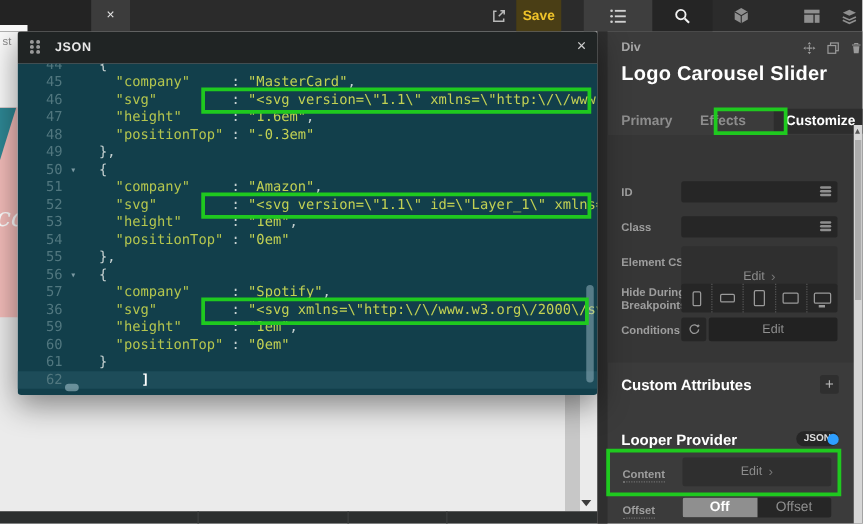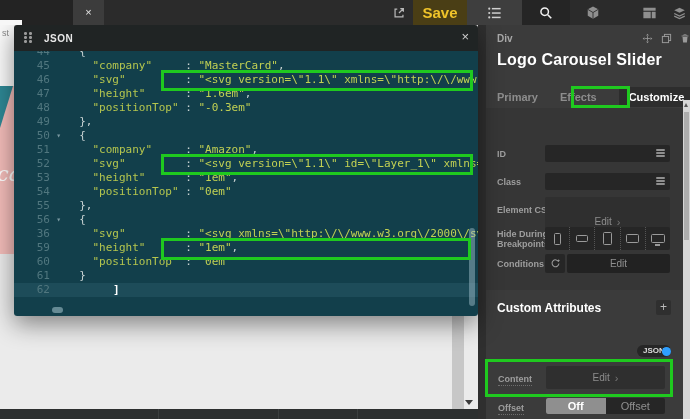--- a/index.html
+++ b/index.html
@@ -7,21 +7,21 @@
   body { font-family:"Liberation Sans", sans-serif; background:#ebebeb; position:relative; overflow:hidden; }
   .abs { position:absolute; }
 
   
   .topbar { left:0; top:0; width:690px; height:25px; background:#2b2b2b; z-index:30; }
   .tb-left { left:0; top:0; width:73px; height:25px; background:#232323; }
   .tb-close { left:73px; top:0; width:31px; height:25px; background:#3c3c3c; color:#e6e6e6;
               font-size:11px; text-align:center; line-height:25px; cursor:pointer; }
   .tb-seg { top:0; height:25px; display:flex; align-items:center; justify-content:center; }
   .seg-export { left:384px; width:29px; }
-  .seg-save  { left:413px; width:54px; background:#4a3e15; color:#f0c42a; font-size:15px; font-weight:bold; }
+  .seg-save  { left:413px; width:36px; background:#4a3e15; color:#f0c42a; font-size:11px; font-weight:bold; }
   .seg-list  { left:467px; width:55px; background:#3e3e3e; }
   .seg-search{ left:522px; width:48px; background:#252525; }
   .seg-cube  { left:570px; width:45px; }
   .seg-cols  { left:627px; width:45px; }
   .seg-layers{ left:668px; width:22px; }
 
   
   .pv-sliver { left:0; top:20px; width:22px; height:5px; background:#f7f7f7; z-index:31; }
   .pv-white  { left:0; top:25px; width:14px; height:61px; background:#fafafa; z-index:5; }
   .pv-white-txt { left:2px; top:3px; position:absolute; font-size:9px; color:#8a8a8a; }
@@ -227,20 +227,21 @@
         <div class="cl"><span class="gut">47</span><span class="ct"><span class="k">    "height"      </span><span class="p">: </span><span class="v">"1.6em"</span><span class="p">,</span></span></div>
         <div class="cl"><span class="gut">48</span><span class="ct"><span class="k">    "positionTop" </span><span class="p">: </span><span class="v">"-0.3em"</span></span></div>
         <div class="cl"><span class="gut">49</span><span class="ct"><span class="p">  },</span></span></div>
         <div class="cl"><span class="gut">50<span class="fold">▾</span></span><span class="ct"><span class="p">  {</span></span></div>
         <div class="cl"><span class="gut">51</span><span class="ct"><span class="k">    "company"     </span><span class="p">: </span><span class="v">"Amazon"</span><span class="p">,</span></span></div>
         <div class="cl"><span class="gut">52</span><span class="ct"><span class="k">    "svg"         </span><span class="p">: </span><span class="v">"&lt;svg version=\"1.1\" id=\"Layer_1\" xmlns=\"http:\/\/www.w3</span></span></div>
         <div class="cl"><span class="gut">53</span><span class="ct"><span class="k">    "height"      </span><span class="p">: </span><span class="v">"1em"</span><span class="p">,</span></span></div>
         <div class="cl"><span class="gut">54</span><span class="ct"><span class="k">    "positionTop" </span><span class="p">: </span><span class="v">"0em"</span></span></div>
         <div class="cl"><span class="gut">55</span><span class="ct"><span class="p">  },</span></span></div>
         <div class="cl"><span class="gut">56<span class="fold">▾</span></span><span class="ct"><span class="p">  {</span></span></div>
+        <div class="cl"><span class="gut">57</span><span class="ct"><span class="k">    "company"     </span><span class="p">: </span><span class="v">"Spotify"</span><span class="p">,</span></span></div>
         <div class="cl"><span class="gut">36</span><span class="ct"><span class="k">    "svg"         </span><span class="p">: </span><span class="v">"&lt;svg xmlns=\"http:\/\/www.w3.org\/2000\/svg\" viewBox=\"0 0</span></span></div>
         <div class="cl"><span class="gut">59</span><span class="ct"><span class="k">    "height"      </span><span class="p">: </span><span class="v">"1em"</span><span class="p">,</span></span></div>
         <div class="cl"><span class="gut">60</span><span class="ct"><span class="k">    "positionTop" </span><span class="p">: </span><span class="v">"0em"</span></span></div>
         <div class="cl"><span class="gut">61</span><span class="ct"><span class="p">  }</span></span></div>
         <div class="cl cur"><span class="gut">62</span><span class="ct"><span class="b">]</span></span></div>
       </div>
     <div class="ed-vscroll"></div>
     <div class="ed-hscroll"></div>
   </div>
 </div>
@@ -344,20 +345,21 @@
         <path d="M12.5 5.5A5 5 0 1 0 13 8" fill="none" stroke="#9a9a9a" stroke-width="1.5"></path>
         <path d="M12.5 2.2v3.1M11 3.7h3" stroke="#9a9a9a" stroke-width="1.2"></path>
       </svg>
     </div>
     <div class="cond-edit">Edit</div>
   </div>
 
   <div class="sec-head" style="top:276px">Custom Attributes</div>
   <div class="add-btn" style="top:275px">+</div>
 
+  <div class="sec-head" style="top:320px">Looper Provider</div>
   <div class="json-badge">JSON</div>
   <div class="blue-dot"></div>
 
   <span class="f-label" style="top:349px; left:12px"><span class="dotted-label">Content</span></span>
   <div class="f-bigbox" style="top:341px; left:60px; width:119px; height:23px">
     <span>Edit</span>
     <span class="caret">›</span>
   </div>
 
   <span class="f-label" style="top:378px; left:12px"><span class="dotted-label">Offset</span></span>

